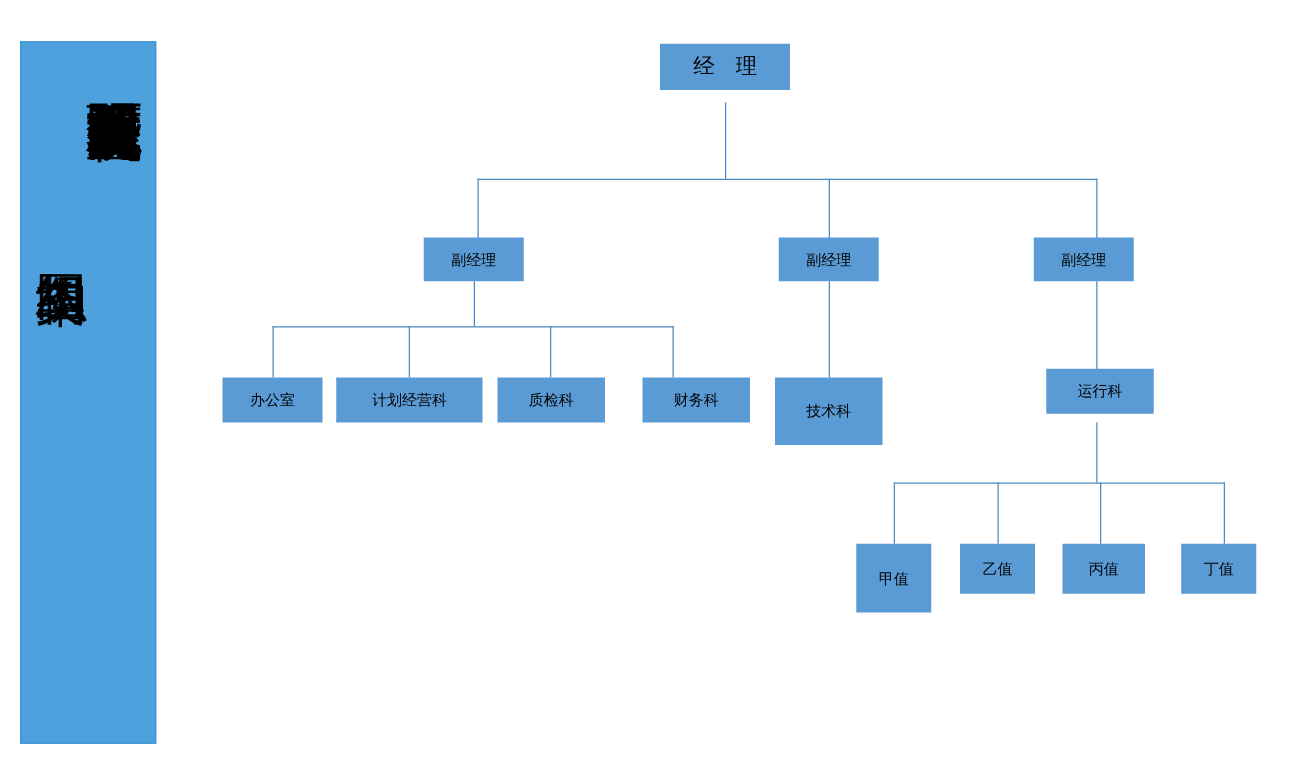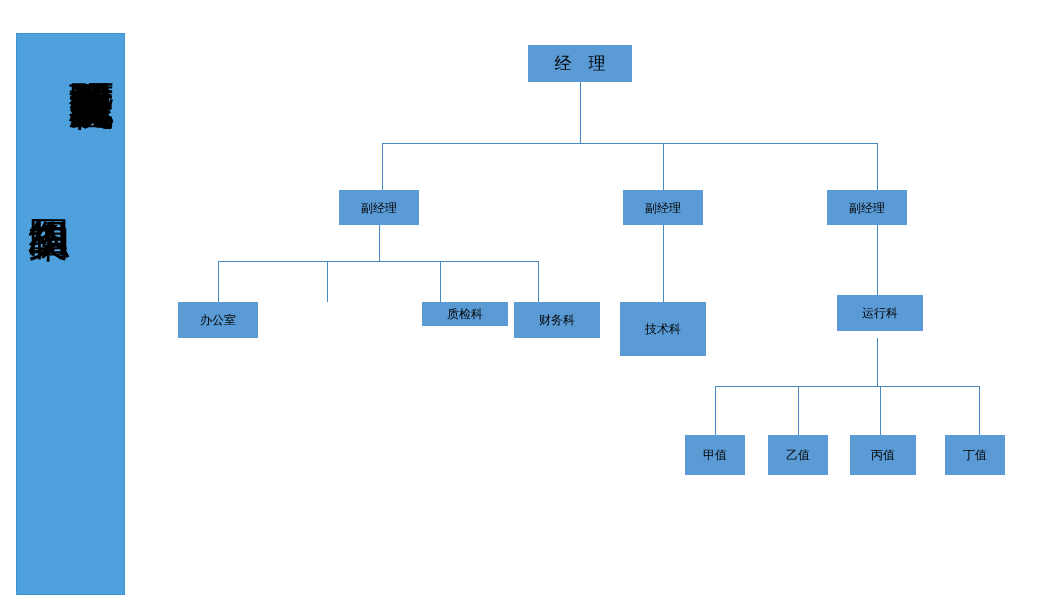--- a/index.html
+++ b/index.html
@@ -111,40 +111,41 @@
 
   <div class="conn conn-v" style="left:877px; top:225px; height:77px;"></div>
 
   <div class="conn conn-v" style="left:877px; top:338px; height:48px;"></div>
   <div class="conn conn-h" style="left:715px; top:386px; width:265px;"></div>
   <div class="conn conn-v" style="left:715px; top:386px; height:49px;"></div>
   <div class="conn conn-v" style="left:798px; top:386px; height:49px;"></div>
   <div class="conn conn-v" style="left:880px; top:386px; height:49px;"></div>
   <div class="conn conn-v" style="left:979px; top:386px; height:49px;"></div>
 
-  <div class="node node-root" style="left:528px; top:45px; width:104px; height:37px;">经　理</div>
+  <div class="node node-root" style="left:528px; top:35px; width:104px; height:37px;">经　理</div>
 
   <div class="node" style="left:339px; top:190px; width:80px; height:35px;">副经理</div>
 
   <div class="node" style="left:623px; top:190px; width:80px; height:35px;">副经理</div>
 
   <div class="node" style="left:827px; top:190px; width:80px; height:35px;">副经理</div>
 
   <div class="node" style="left:178px; top:302px; width:80px; height:36px;">办公室</div>
 
+  <div class="node" style="left:269px; top:302px; width:117px; height:36px;">计划经营科</div>
 
-  <div class="node" style="left:398px; top:302px; width:86px; height:24px;margin-left:24px;">质检科</div>
+  <div class="node" style="left:398px; top:302px; width:86px; height:36px;">质检科</div>
 
   <div class="node" style="left:498px; top:302px; width:86px; height:36px;margin-left:16px;">财务科</div>
 
   <div class="node" style="left:620px; top:302px; width:86px; height:54px;">技术科</div>
 
   <div class="node" style="left:837px; top:295px; width:86px; height:36px;">运行科</div>
 
-  <div class="node" style="left:685px; top:435px; width:60px; height:40px;">甲值</div>
+  <div class="node" style="left:685px; top:435px; width:60px; height:55px;">甲值</div>
 
   <div class="node" style="left:768px; top:435px; width:60px; height:40px;">乙值</div>
 
   <div class="node" style="left:850px; top:435px; width:66px; height:40px;">丙值</div>
 
   <div class="node" style="left:945px; top:435px; width:60px; height:40px;">丁值</div>
 
 </div>
 
 </body></html>

